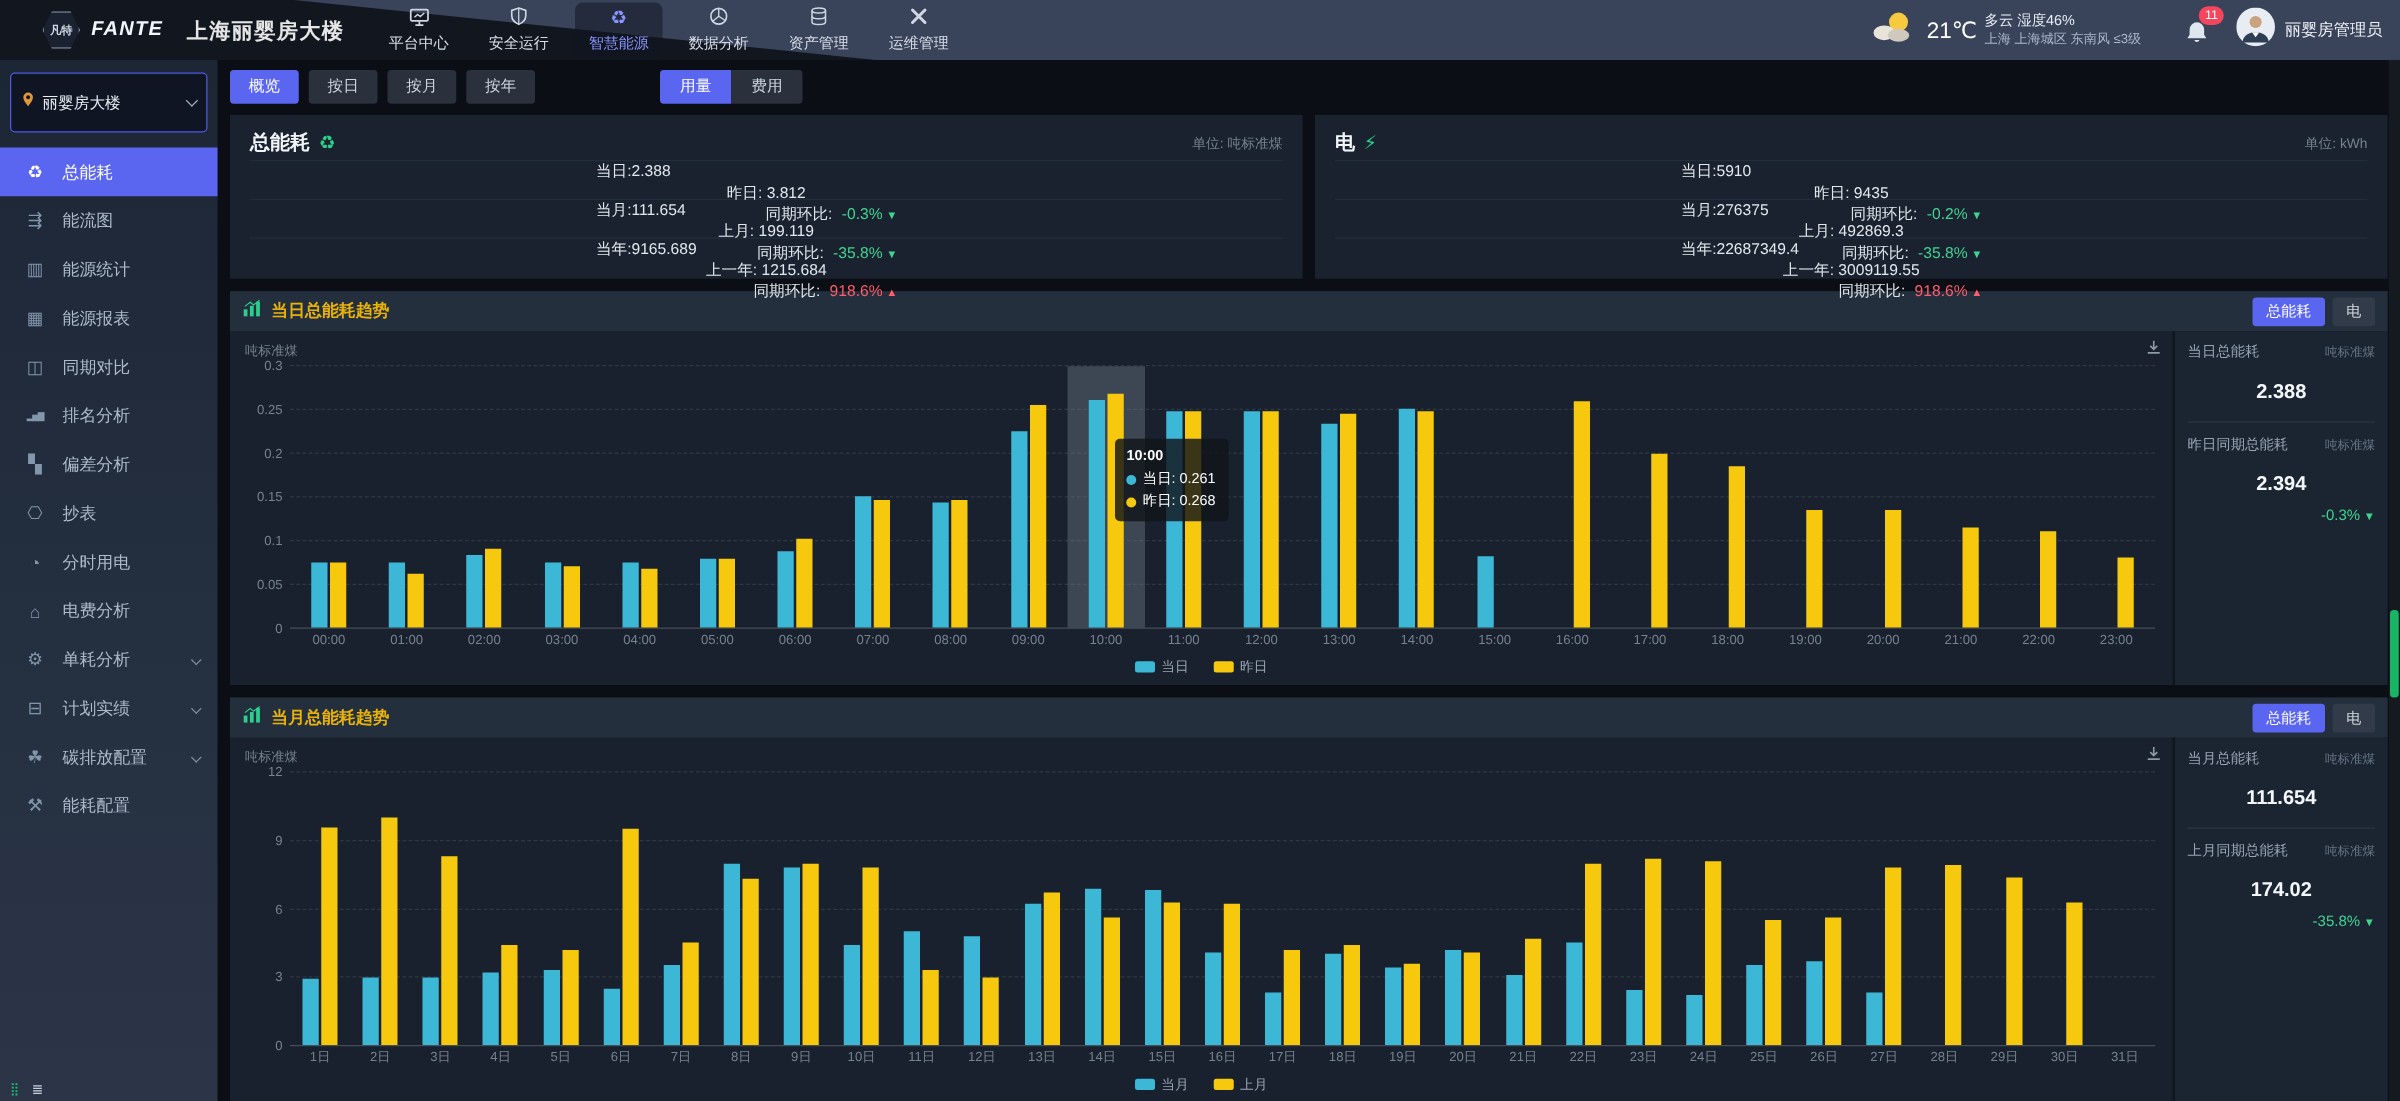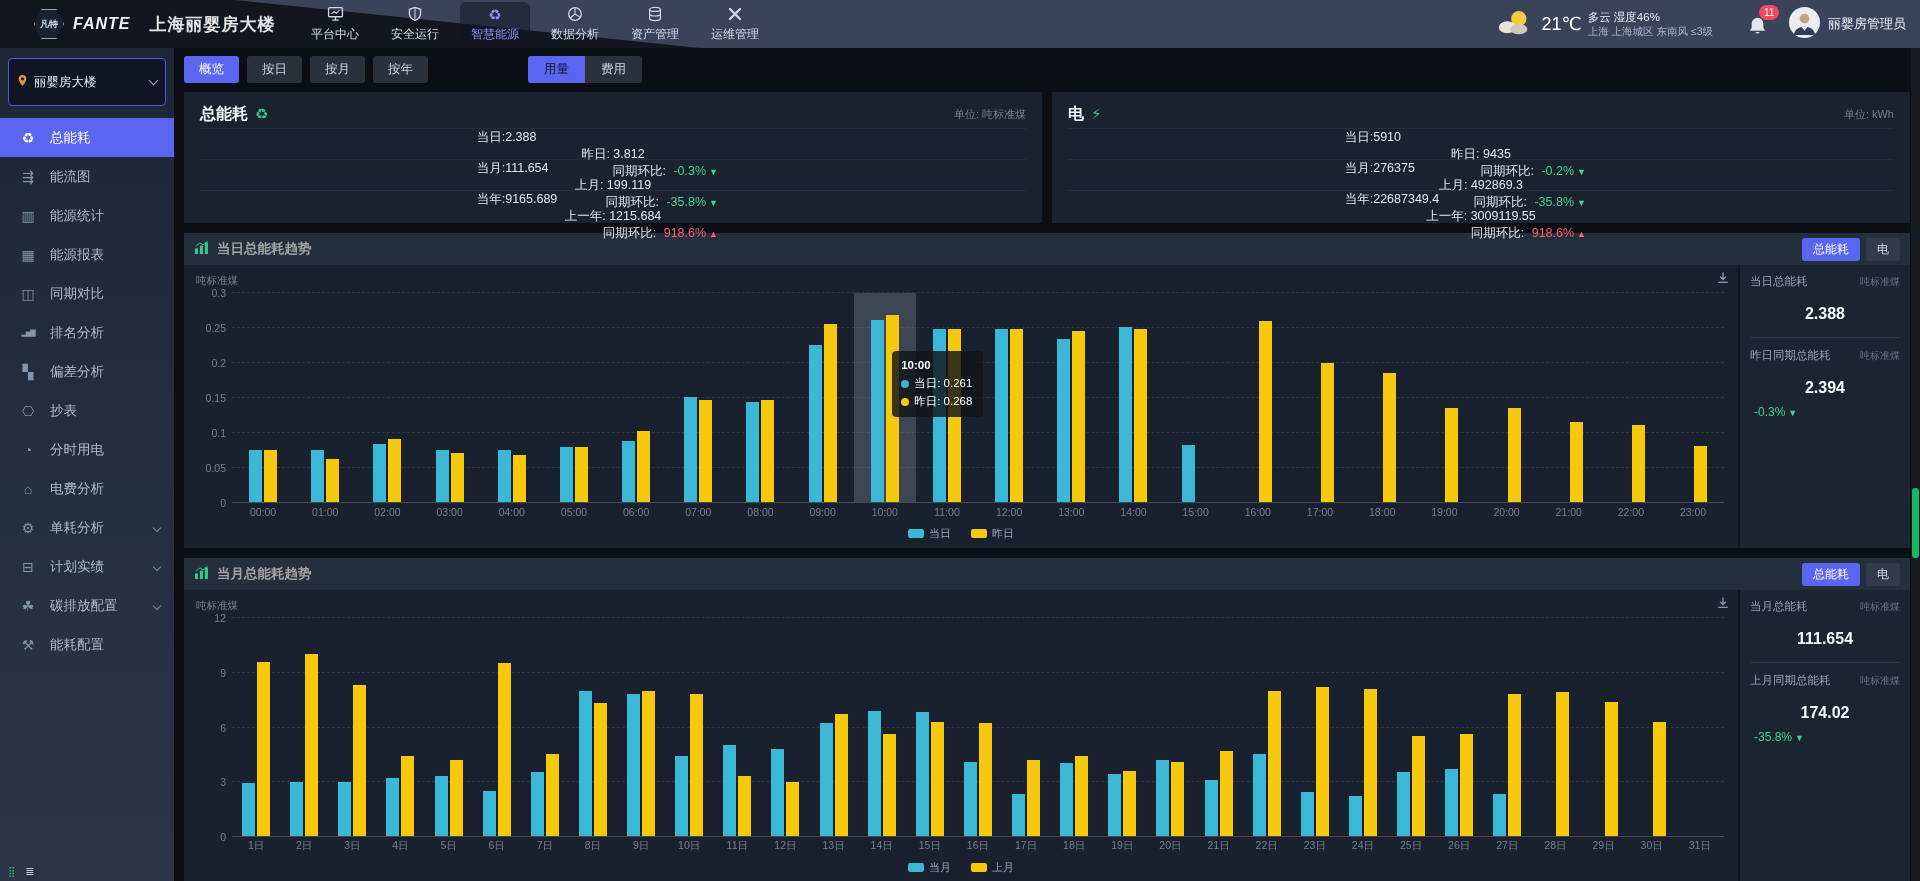--- a/index.html
+++ b/index.html
@@ -57,41 +57,41 @@
 
   
   .main { position:absolute; left:174px; top:48px; right:10px; bottom:0; }
   .tabs-row { display:flex; align-items:center; margin:8px 0 0 10px; gap:8px; }
   .tab-btn { padding:5px 15px; font-size:12.5px; border-radius:3px; background:#2a313d; color:#cdd5df; cursor:pointer; }
   .tab-btn.active { background:#5a66f0; color:#fff; }
   .mode-group { display:flex; margin-left:92px; }
   .mode-btn { padding:5px 16px; font-size:12.5px; background:#2a313d; color:#cdd5df; cursor:pointer; }
   .mode-btn:first-child { border-radius:3px 0 0 3px; }
   .mode-btn:last-child { border-radius:0 3px 3px 0; }
-  .mode-btn.active { background:#5a66f0; color:#0f172a; }
+  .mode-btn.active { background:#5a66f0; color:#ffffff; }
 
   .cards-row { display:flex; gap:10px; margin:9px 0 0 10px; }
   .card { flex:1; background:#19222e; padding:8px 16px 2px 16px; }
   .card-head { display:flex; align-items:center; height:28px; }
   .card-title { font-size:16px; font-weight:bold; color:#f2f6fa; }
   .card-ticon { margin-left:7px; font-size:15px; color:#2ecf8e; }
   .card-unit { margin-left:auto; font-size:11px; color:#76828f; }
   .card-row { display:flex; align-items:center; height:31px; font-size:12.5px; border-top:1px solid #232e3c;flex-direction:column; }
   .card-row:first-of-type { border-top:none; }
   .cc1 { width:33%; color:#e2e8ef; }
   .cc2 { flex:1; color:#e2e8ef; }
   .cc3 { width:210px; text-align:right; color:#dfe5ec; }
   .pct { margin-left:4px; }
   .pct.green, .arrow.green { color:#42d392; }
   .pct.red, .arrow.red { color:#ff5d6c; }
   .arrow { font-size:9px; margin-left:3px; }
 
   .section { margin:10px 0 0 10px; background:#18212d; }
   .section-header { height:32px; background:#242f3e; display:flex; align-items:center; padding:0 10px; }
-  .section-title { font-size:13.5px; font-weight:bold; color:#a3a3a3; margin-left:7px; }
+  .section-title { font-size:13.5px; font-weight:bold; color:#eab308; margin-left:7px; }
   .sec-btns { margin-left:auto; display:flex; gap:6px; }
   .sec-btn { padding:3px 11px; font-size:12px; border-radius:3px; background:#323b49; color:#cdd5de; cursor:pointer; }
   .sec-btn.active { background:#5a66f0; color:#fff; }
 
   .section-body { display:flex; }
   .plot-wrap { flex:1; position:relative; padding:28px 14px 0 14px; }
   .ylabel-unit { position:absolute; top:9px; left:12px; font-size:10.5px; color:#76828f; }
   .dl-icon { position:absolute; top:6px; right:8px; cursor:pointer; }
   .plot { position:relative; margin-left:34px; }
   .gridline { position:absolute; left:0; right:0; border-top:1px dashed rgba(255,255,255,0.10); }
@@ -111,21 +111,21 @@
     padding:6px 11px 7px 9px; font-size:11.5px; color:#fff; width:max-content; line-height:1.55; }
   .tt-title { font-weight:bold; }
   .tt-row { display:flex; align-items:center; gap:5px; }
   .tt-dot { width:8px; height:8px; border-radius:50%; flex:none; }
 
   .side-panel { width:172px; flex:none; border-left:2px solid #10161e; background:#1b2531; padding:9px 10px; }
   .sp-labelline { display:flex; justify-content:space-between; align-items:baseline; }
   .sp-label { font-size:11.5px; color:#97a4b5; }
   .sp-unit { font-size:10px; color:#667485; }
   .sp-value { text-align:center; font-size:16px; font-weight:bold; color:#f4f8fc; margin:16px 0 14px 0; }
-  .sp-delta { text-align:left; font-size:12px; margin-top:-6px; }
+  .sp-delta { text-align:right; font-size:12px; margin-top:-6px; }
   .sp-divider { border-top:1px solid #2a3544; margin:6px 0 10px 0; }
 
   .scrollbar { position:absolute; right:0; top:48px; width:9px; bottom:0; background:#151a21; z-index:30; }
   .scroll-thumb { position:absolute; left:1px; width:7px; border-radius:3px; background:#18b566; }
 </style>
 </head>
 <body>
 
 <div class="header">
   <div class="header-dark"></div>

